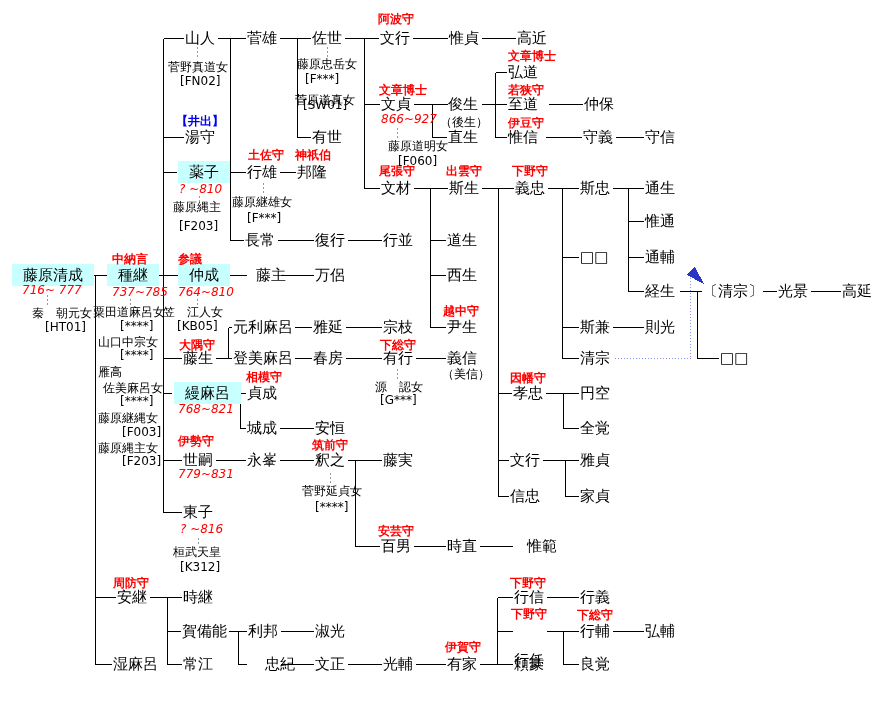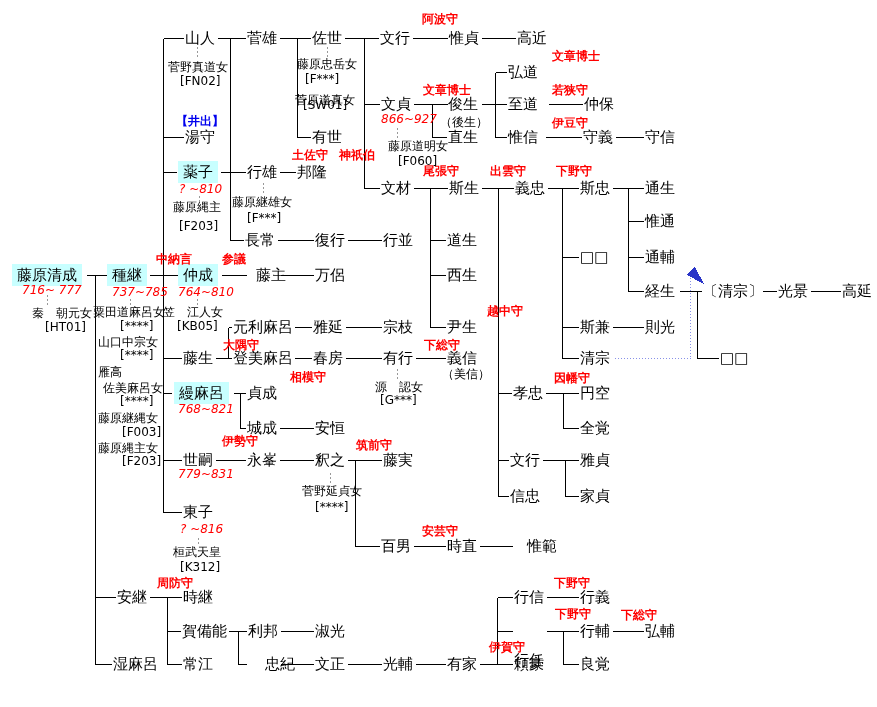--- a/index.html
+++ b/index.html
@@ -1,23 +1,23 @@
 <!DOCTYPE html>
 <html><head>
 <meta charset="utf-8">
 <style>
   html,body{margin:0;padding:0;background:#fff;}
   #stage{position:relative;width:877px;height:707px;background:#fff;overflow:hidden;
          font-family:"DejaVu Sans",sans-serif;}
   #wires{position:absolute;left:0;top:0;}
   .person{position:absolute;font-size:15px;line-height:20px;color:#000;white-space:pre;
           transform:translateY(-50%);letter-spacing:0px;}
-  .hl{background:#C8FFFF;padding:1px 5px;margin-left:-3px;}
+  .hl{background:#C8FFFF;padding:1px 11px;margin-left:-3px;}
   .ann{position:absolute;font-size:12px;line-height:14px;white-space:pre;transform:translateY(-50%);}
-  .title{color:#FF0000;font-weight:bold;margin-left:44px;}
+  .title{color:#FF0000;font-weight:bold;}
   .branch{color:#0000EE;font-weight:bold;}
   .date{color:#FF0000;font-style:italic;}
   .note{color:#000;}
   .code{color:#000;}
   .alias{color:#000;}
 </style>
 </head>
 <body>
 
 <div id="stage">

